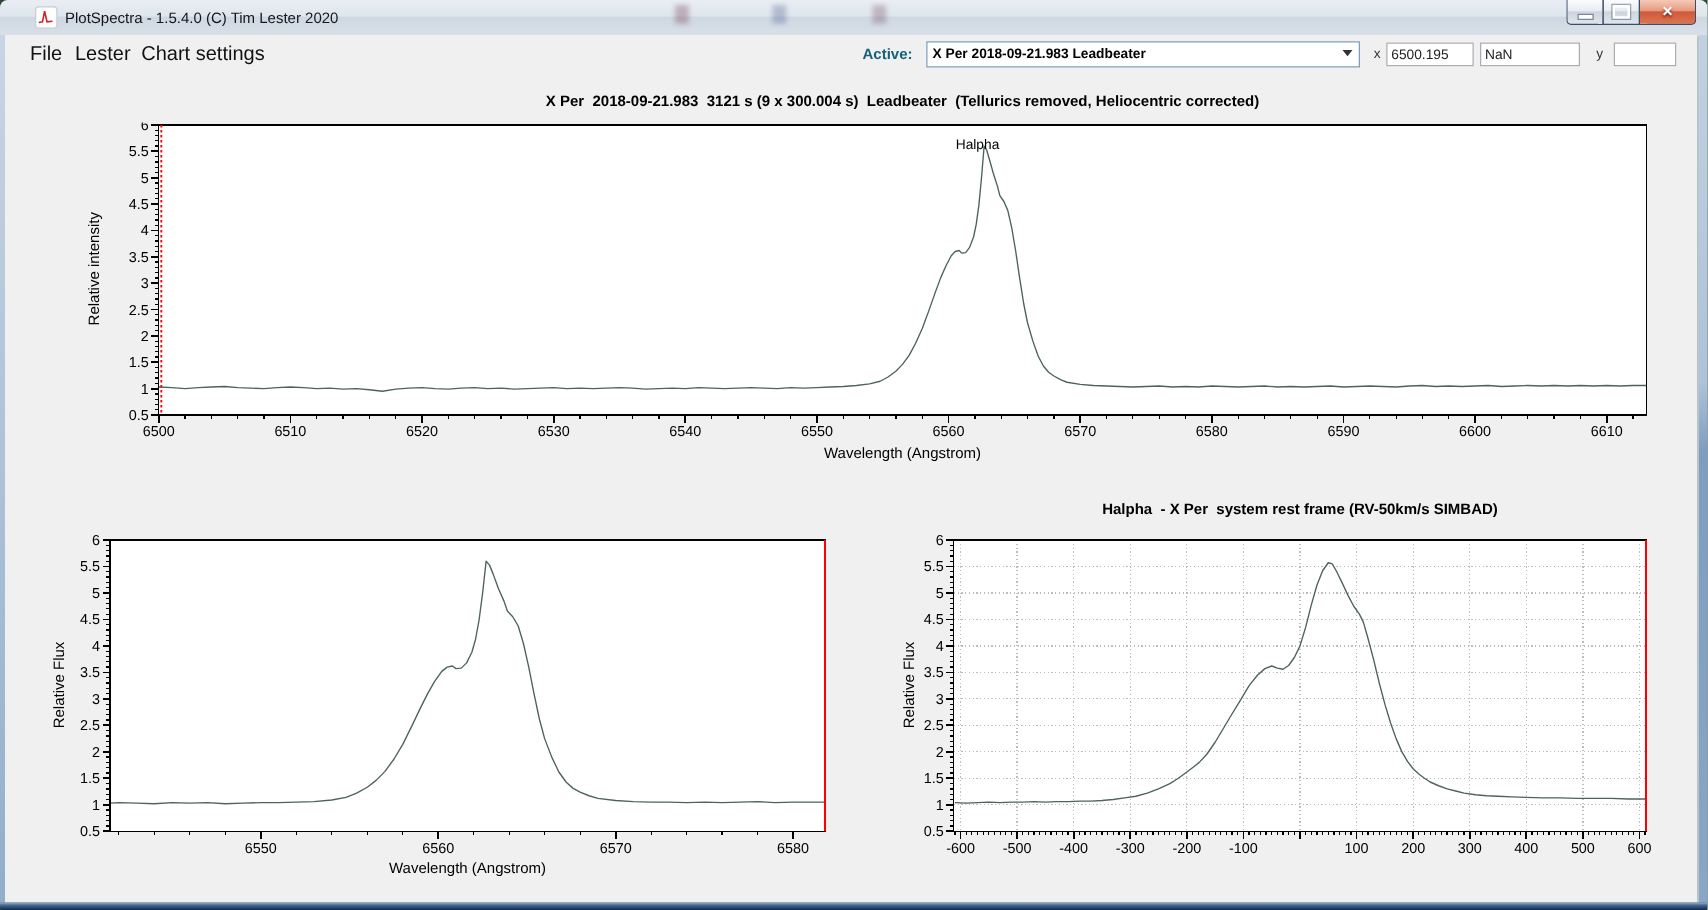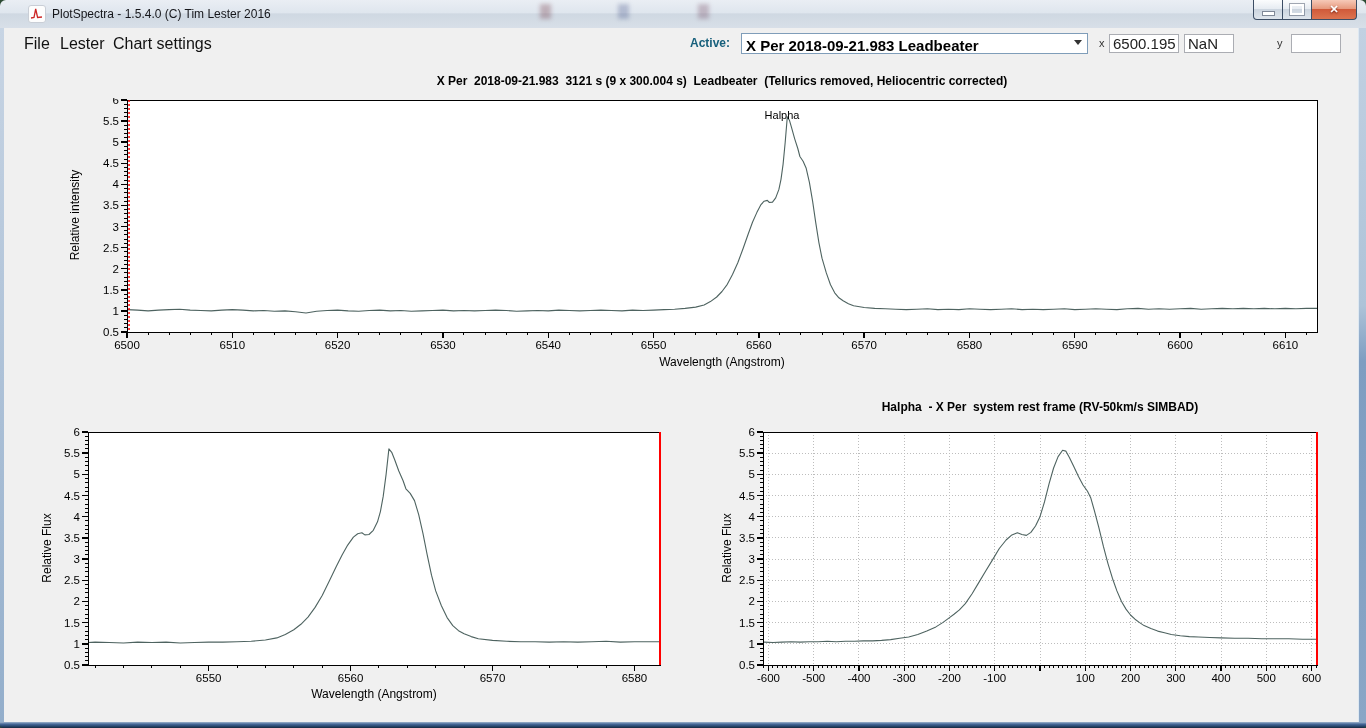--- a/index.html
+++ b/index.html
@@ -30,43 +30,43 @@
     background:linear-gradient(180deg,#c2d1e2 0%,#aec3d8 40%,#7e9dc1 48%,#8aa6c6 100%);
     border-left:1px solid #dde8f2;box-sizing:border-box;}
   .frame-bottom{position:absolute;left:0;right:0;bottom:0;height:6px;
     background:linear-gradient(180deg,#9fb4cc 0%,#47699a 35%,#27476e 70%,#16293f 100%);}
   .content{position:absolute;left:4px;right:8px;top:28px;bottom:6px;background:#f0f0f0;}
   .menu-item{position:absolute;top:35px;font-size:16px;color:#111;cursor:default;}
   .tb-label{position:absolute;font-size:11px;color:#333;}
   .active-label{position:absolute;left:690px;top:36px;font-size:12px;font-weight:bold;color:#17607c;}
   .combo{position:absolute;left:741px;top:33px;width:347px;height:21px;background:#fff;
     border:1px solid #7f9db9;box-sizing:border-box;font-size:11px;}
-  .combo .val{position:absolute;left:4px;top:3px;color:#000;font-weight:bold;font-size:15px;text-align:center;}
+  .combo .val{position:absolute;left:4px;top:3px;color:#000;font-weight:bold;font-size:11px;text-align:center;}
   .combo .arr{position:absolute;right:5px;top:6px;width:0;height:0;
     border-left:4px solid transparent;border-right:4px solid transparent;border-top:5px solid #333;}
   .field{position:absolute;height:19px;background:#fff;border:1px solid #abadb3;box-sizing:border-box;
-    font-family:"Liberation Sans",sans-serif;font-size:15px;padding:1px 3px;color:#222;}
+    font-family:"Liberation Sans",sans-serif;font-size:11px;padding:1px 3px;color:#222;}
   .chart-title{position:absolute;font-size:12px;font-weight:bold;color:#000;text-align:center;white-space:pre;}
   .axis-xlabel{position:absolute;font-size:12px;color:#000;text-align:center;}
   .vlabel{position:absolute;width:200px;text-align:center;font-size:12px;color:#000;transform:rotate(-90deg);}
   svg.chart{position:absolute;}
   svg.chart text{font-family:"Liberation Sans",sans-serif;fill:#000;}
 </style>
 </head>
 <body>
 
 <div class="window">
 
   <div class="titlebar">
     <span class="app-icon">
       <svg width="16" height="16" viewBox="0 0 16 16">
         <polyline points="2,12 5,11.5 6.7,3 8.6,11.5 13,11" fill="none" stroke="#cc2525" stroke-width="1.3"></polyline>
       </svg>
     </span>
-    <span class="title-text">PlotSpectra - 1.5.4.0 (C) Tim Lester 2016</span>
+    <span class="title-text">PlotSpectra - 1.5.4.0 (C) Tim Lester 2020</span>
     <div class="refl" style="left:540px;background:rgba(96,30,42,.28);"></div>
     <div class="refl" style="left:618px;background:rgba(42,58,118,.26);"></div>
     <div class="refl" style="left:698px;background:rgba(92,40,64,.26);"></div>
     <div class="winbtns">
       <div class="wbtn minb">
           <span class="glyph-min"></span>
         </div>
       <div class="wbtn maxb">
           <span class="glyph-max"></span>
         </div>
@@ -85,21 +85,21 @@
   <span class="menu-item" style="left:60px;">Lester</span>
   <span class="menu-item" style="left:113px;">Chart settings</span>
 
   <span class="active-label">Active:</span>
   <div class="combo">
     <span class="val">X Per 2018-09-21.983 Leadbeater</span>
     <span class="arr"></span>
   </div>
   <span class="tb-label" style="left:1099px;top:37px;">x</span>
   <input class="field" style="left: 1109px; top: 34px; width: 70px;" readonly="" value="6500.195">
-  <input class="field" style="left: 1184px; top: 34px; width: 50px;" readonly="" value="NaN">
+  <input class="field" style="left: 1184px; top: 34px; width: 80px;" readonly="" value="NaN">
   <span class="tb-label" style="left:1277px;top:37px;">y</span>
   <input class="field" style="left: 1291px; top: 34px; width: 50px;" readonly="" value="">
 
   <div class="chart-title" style="left:127px;top:74px;width:1190px;">X Per  2018-09-21.983  3121 s (9 x 300.004 s)  Leadbeater  (Tellurics removed, Heliocentric corrected)</div>
   <div class="vlabel" style="left:-25px;top:208px;">Relative intensity</div>
   <svg class="chart" id="c0" style="left:85px;top:98px;" width="1240" height="258">
       <rect x="42" y="2" width="1190" height="232" fill="#ffffff"></rect>
       <line x1="42" y1="234" x2="42" y2="237" stroke="#000" shape-rendering="crispEdges"></line>
       <line x1="63.06194690265487" y1="234" x2="63.06194690265487" y2="237" stroke="#000" shape-rendering="crispEdges"></line>
       <line x1="84.12389380530973" y1="234" x2="84.12389380530973" y2="237" stroke="#000" shape-rendering="crispEdges"></line>

